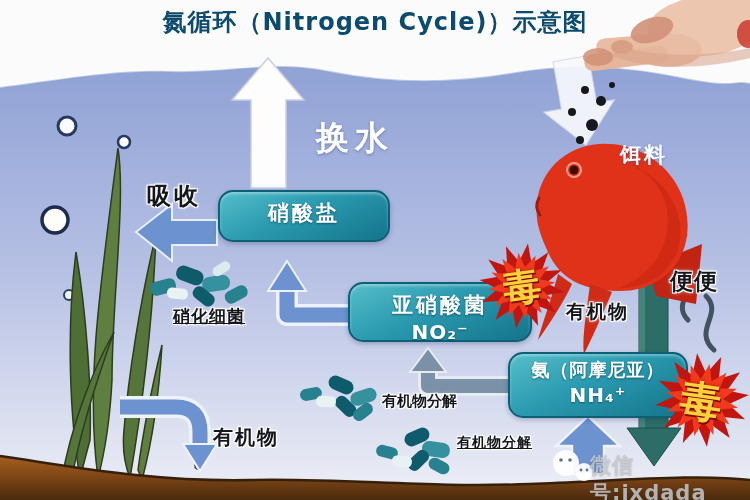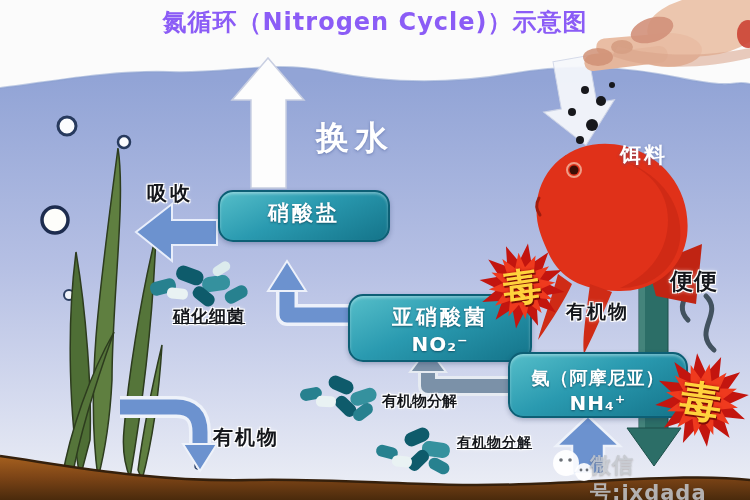--- a/index.html
+++ b/index.html
@@ -10,41 +10,41 @@
   .stage svg{display:block;}
   #scene{position:absolute;left:0;top:0;z-index:0;}
   .cbox{
     position:absolute;z-index:2;border-radius:15px;box-sizing:border-box;
     background:linear-gradient(155deg,#55bec9 0%,#2a9ab0 45%,#14748a 100%);
     border:2px solid #0d5f75;color:#fff;text-align:center;font-weight:bold;
     box-shadow:inset 0 2px 3px rgba(255,255,255,.35),0 2px 5px rgba(20,40,80,.28);
   }
   .cbox .name{font-size:21px;margin-top:7px;letter-spacing:3px;text-shadow:0 1px 2px rgba(0,40,60,.55);}
   .cbox .formula{font-size:20px;margin-top:1px;letter-spacing:1px;text-shadow:0 1px 2px rgba(0,40,60,.55);}
-  .cbox.small .name{font-size:18px;letter-spacing:1px;margin-top:12px;}
+  .cbox.small .name{font-size:18px;letter-spacing:1px;margin-top:4px;}
   .lbl{
     position:absolute;z-index:4;font-weight:bold;color:#15171c;white-space:nowrap;
     text-shadow:-1px -1px 0 #fff,1px -1px 0 #fff,-1px 1px 0 #fff,1px 1px 0 #fff,0 0 4px #fff;
   }
   .lbl.white{
     color:#fff;
     text-shadow:0 1px 3px rgba(70,90,150,.55);
   }
   .toxic{
     position:absolute;z-index:4;font-weight:bold;color:#ffd23c;
     text-shadow:1px 2px 0 #7e0c06,0 0 3px #a81208;
   }
   .starburst{position:absolute;z-index:3;}
   .watermark{
     position:absolute;z-index:4;font-weight:bold;color:#c3c7cd;opacity:.85;
     text-shadow:0 1px 2px rgba(60,40,20,.35);letter-spacing:1px;
   }
   .title{
     position:absolute;z-index:4;left:0;right:0;top:6px;text-align:center;
-    font-size:24px;font-weight:bold;color:#8b5cf6;letter-spacing:1px;
+    font-size:24px;font-weight:bold;color:#0c4a6e;letter-spacing:1px;
   }
 </style>
 </head>
 <body>
 
 <div class="stage">
 
   <svg id="scene" width="750" height="500" viewBox="0 0 750 500">
     <defs>
       <linearGradient id="waterGrad" x1="0" y1="80" x2="0" y2="500" gradientUnits="userSpaceOnUse">
@@ -207,34 +207,34 @@
     <polygon points="92,50 73.2,56.2 86.4,71 67,67 71,86.4 56.2,73.2 50,92 43.8,73.2 29,86.4 33,67 13.6,71 26.8,56.2 8,50 26.8,43.8 13.6,29 33,33 29,13.6 43.8,26.8 50,8 56.2,26.8 71,13.6 67,33 86.4,29 73.2,43.8" fill="#ef3a1e" transform="rotate(24 50 50) translate(50,50) scale(0.78) translate(-50,-50)"></polygon>
   </svg>
   <svg class="starburst" style="left:646px;top:344px;" width="112" height="112" viewBox="0 0 100 100">
     <polygon points="92,50 73.2,56.2 86.4,71 67,67 71,86.4 56.2,73.2 50,92 43.8,73.2 29,86.4 33,67 13.6,71 26.8,56.2 8,50 26.8,43.8 13.6,29 33,33 29,13.6 43.8,26.8 50,8 56.2,26.8 71,13.6 67,33 86.4,29 73.2,43.8" fill="#c3150f" transform="rotate(-6 50 50)"></polygon>
     <polygon points="92,50 73.2,56.2 86.4,71 67,67 71,86.4 56.2,73.2 50,92 43.8,73.2 29,86.4 33,67 13.6,71 26.8,56.2 8,50 26.8,43.8 13.6,29 33,33 29,13.6 43.8,26.8 50,8 56.2,26.8 71,13.6 67,33 86.4,29 73.2,43.8" fill="#ef3a1e" transform="rotate(12 50 50) translate(50,50) scale(0.78) translate(-50,-50)"></polygon>
   </svg>
 
   <div class="cbox" style="left:218px;top:190px;width:172px;height:52px;">
     <div class="name">硝酸盐</div>
   </div>
-  <div class="cbox" style="left:348px;top:282px;width:184px;height:68px;margin-top:12px;">
+  <div class="cbox" style="left:348px;top:282px;width:184px;height:60px;">
     <div class="name">亚硝酸菌</div>
     <div class="formula">NO₂⁻</div>
   </div>
   <div class="cbox small" style="left:508px;top:352px;width:180px;height:66px;">
     <div class="name">氨（阿摩尼亚）</div>
     <div class="formula">NH₄⁺</div>
   </div>
 
   <div class="title">氮循环（Nitrogen Cycle)）示意图</div>
 
   <div class="lbl white" style="left:316px;top:116px;font-size:33px;letter-spacing:6px;">换水</div>
   <div class="lbl white" style="left:620px;top:99px;font-size:21px;letter-spacing:3px;margin-top:42px;">饵料</div>
-  <div class="lbl" style="left:147px;top:180px;font-size:20px;letter-spacing:3px;text-align:right;">吸收</div>
+  <div class="lbl" style="left:147px;top:180px;font-size:24px;letter-spacing:3px;text-align:right;">吸收</div>
   <div class="lbl" style="left:173px;top:305px;font-size:17px;letter-spacing:1px;text-decoration:underline;">硝化细菌</div>
   <div class="lbl" style="left:566px;top:299px;font-size:19px;letter-spacing:2px;">有机物</div>
   <div class="lbl" style="left:670px;top:266px;font-size:23px;letter-spacing:1px;">便便</div>
   <div class="lbl" style="left:382px;top:392px;font-size:15px;">有机物分解</div>
   <div class="lbl" style="left:213px;top:424px;font-size:20px;letter-spacing:2px;">有机物</div>
   <div class="lbl" style="left:457px;top:434px;font-size:14px;letter-spacing:1px;text-decoration:underline;">有机物分解</div>
 
   <div class="toxic" style="left:503px;top:262px;font-size:38px;transform:rotate(-8deg);">毒</div>
   <div class="toxic" style="left:680px;top:374px;font-size:42px;transform:rotate(8deg);">毒</div>
 

